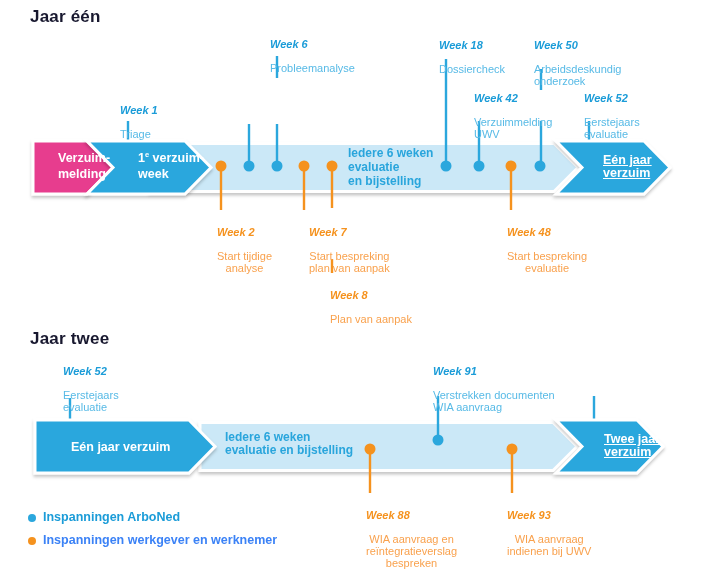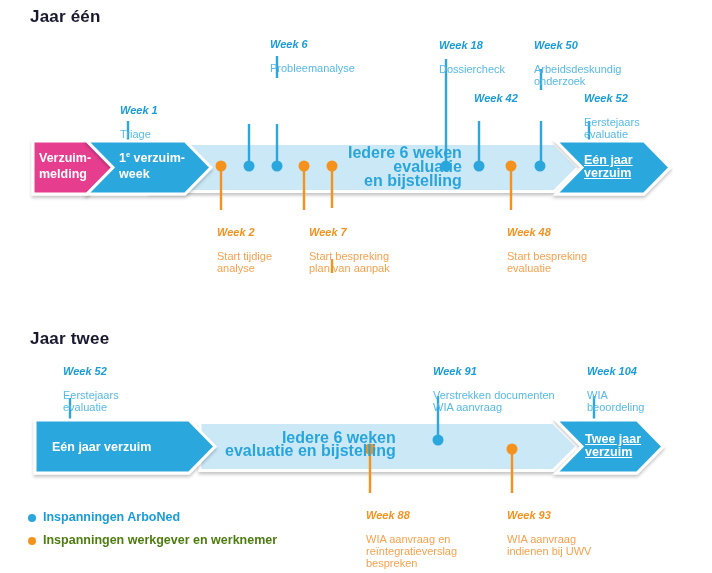--- a/index.html
+++ b/index.html
@@ -5,24 +5,24 @@
   html,body{margin:0;padding:0;background:#fff;}
   #stage{position:relative;width:712px;height:573px;background:#fff;overflow:hidden;
          font-family:"Liberation Sans","DejaVu Sans",sans-serif;}
   .heading{position:absolute;font-size:17px;font-weight:bold;color:#18182F;letter-spacing:.2px;}
   svg.shapes{position:absolute;left:0;top:0;}
   .lbl{position:absolute;font-size:11px;line-height:12px;white-space:pre-line;}
   .lbl .wk{font-weight:bold;font-style:italic;}
   .lbl.blue .wk{color:#1B9CD8;}
   .lbl.blue .ds{color:#57BAE6;}
   .lbl.orange .wk{color:#F5921E;}
-  .lbl.orange .ds{color:#F9A14D;}
-  .arrow-text{position:absolute;color:#fff;font-weight:bold;font-size:12.5px;line-height:16px;white-space:pre-line;}
+  .lbl.orange .ds{color:#F9A14D;text-align:center;}
+  .arrow-text{position:absolute;color:#fff;font-weight:bold;font-size:12.5px;line-height:16px;white-space:pre-line;margin-left:19px;}
   .arrow-text.sm{line-height:13px;text-decoration:underline;}
-  .band-text{position:absolute;color:#29A5DC;font-weight:bold;font-size:16px;line-height:14px;white-space:pre-line;text-align:right;}
+  .band-text{position:absolute;color:#29A5DC;font-weight:bold;font-size:12px;line-height:14px;white-space:pre-line;}
   .band-text.y2{line-height:13px;}
   sup.e{font-size:7.5px;vertical-align:super;line-height:0;}
   .legend-row{position:absolute;display:flex;align-items:center;}
   .legend-dot{width:8px;height:8px;border-radius:50%;margin-right:7px;flex:0 0 auto;}
   .legend-label{font-size:12.5px;font-weight:bold;line-height:13px;}
 </style>
 </head>
 <body>
 
 <div id="stage">
@@ -114,20 +114,22 @@
   <div class="lbl blue" style="left:270px;top:26px">
     <div class="wk">Week 6</div>
     <div class="ds">Probleemanalyse</div>
   </div>
   <div class="lbl blue" style="left:439px;top:27px">
     <div class="wk">Week 18</div>
     <div class="ds">Dossiercheck</div>
   </div>
   <div class="lbl blue" style="left:474px;top:80px">
     <div class="wk">Week 42</div>
+    <div class="ds">Verzuimmelding
+UWV</div>
   </div>
   <div class="lbl blue" style="left:534px;top:27px">
     <div class="wk">Week 50</div>
     <div class="ds">Arbeidsdeskundig
 onderzoek</div>
   </div>
   <div class="lbl blue" style="left:584px;top:80px">
     <div class="wk">Week 52</div>
     <div class="ds">Eerstejaars
 evaluatie</div>
@@ -135,20 +137,24 @@
 
   <div class="lbl orange" style="left:217px;top:214px">
     <div class="wk">Week 2</div>
     <div class="ds">Start tijdige
 analyse</div>
   </div>
   <div class="lbl orange" style="left:309px;top:214px">
     <div class="wk">Week 7</div>
     <div class="ds">Start bespreking
 plan van aanpak</div>
+  </div>
+  <div class="lbl orange" style="left:330px;top:277px">
+    <div class="wk">Week 8</div>
+    <div class="ds">Plan van aanpak</div>
   </div>
   <div class="lbl orange" style="left:507px;top:214px">
     <div class="wk">Week 48</div>
     <div class="ds">Start bespreking
 evaluatie</div>
   </div>
 
   <div class="arrow-text" style="left:52px;top:439px">Eén jaar verzuim</div>
   <div class="band-text y2" style="left:225px;top:431px">Iedere 6 weken
 evaluatie en bijstelling</div>
@@ -158,40 +164,35 @@
   <div class="lbl blue" style="left:63px;top:353px">
     <div class="wk">Week 52</div>
     <div class="ds">Eerstejaars
 evaluatie</div>
   </div>
   <div class="lbl blue" style="left:433px;top:353px">
     <div class="wk">Week 91</div>
     <div class="ds">Verstrekken documenten
 WIA aanvraag</div>
   </div>
-  <div class="lbl blue" style="left:587px;top:353px">
-    <div class="wk">Week 104</div>
-    <div class="ds">WIA
-beoordeling</div>
-  </div>
 
   <div class="lbl orange" style="left:366px;top:497px">
     <div class="wk">Week 88</div>
     <div class="ds">WIA aanvraag en
 reïntegratieverslag
 bespreken</div>
   </div>
   <div class="lbl orange" style="left:507px;top:497px">
     <div class="wk">Week 93</div>
     <div class="ds">WIA aanvraag
 indienen bij UWV</div>
   </div>
 
   <div class="legend-row" style="left:28px;top:511px">
     <span class="legend-dot" style="background:#2BA7DD"></span>
     <span class="legend-label" style="color:#1B9CD8">Inspanningen ArboNed</span>
   </div>
   <div class="legend-row" style="left:28px;top:534px">
     <span class="legend-dot" style="background:#F5921E"></span>
-    <span class="legend-label" style="color:#4d7c0f">Inspanningen werkgever en werknemer</span>
+    <span class="legend-label" style="color:#3b82f6">Inspanningen werkgever en werknemer</span>
   </div>
 
 </div>
 
 </body></html>

